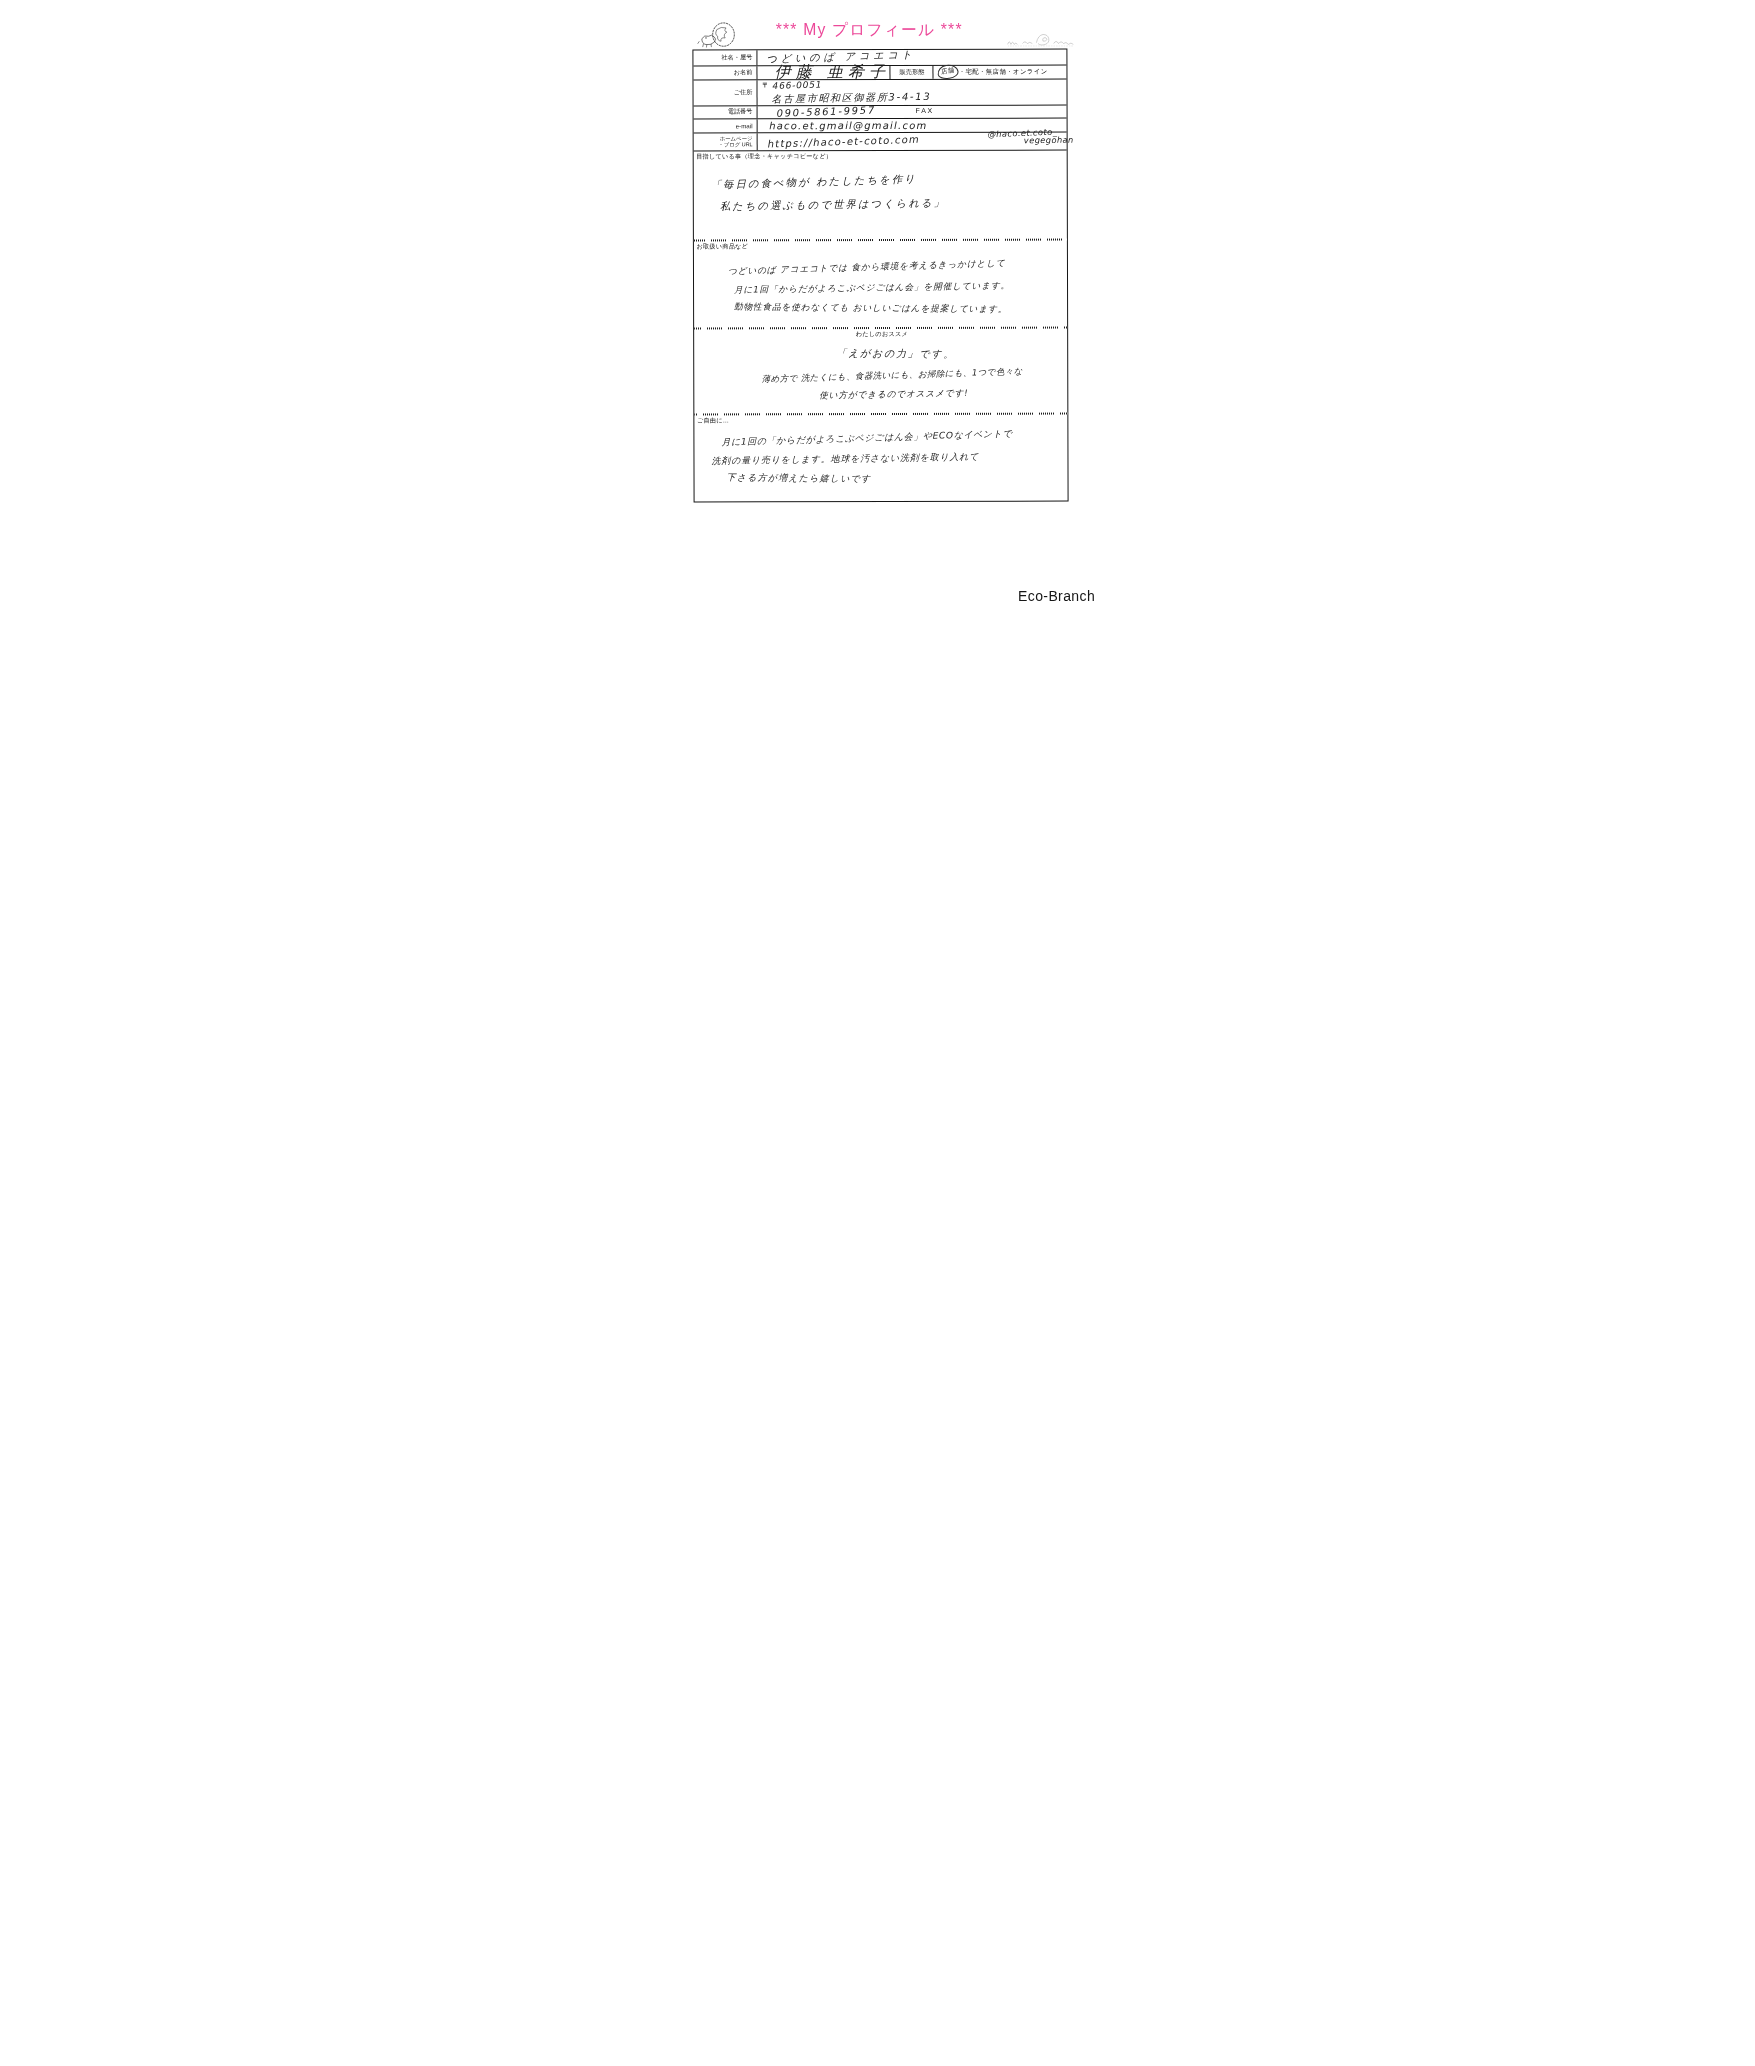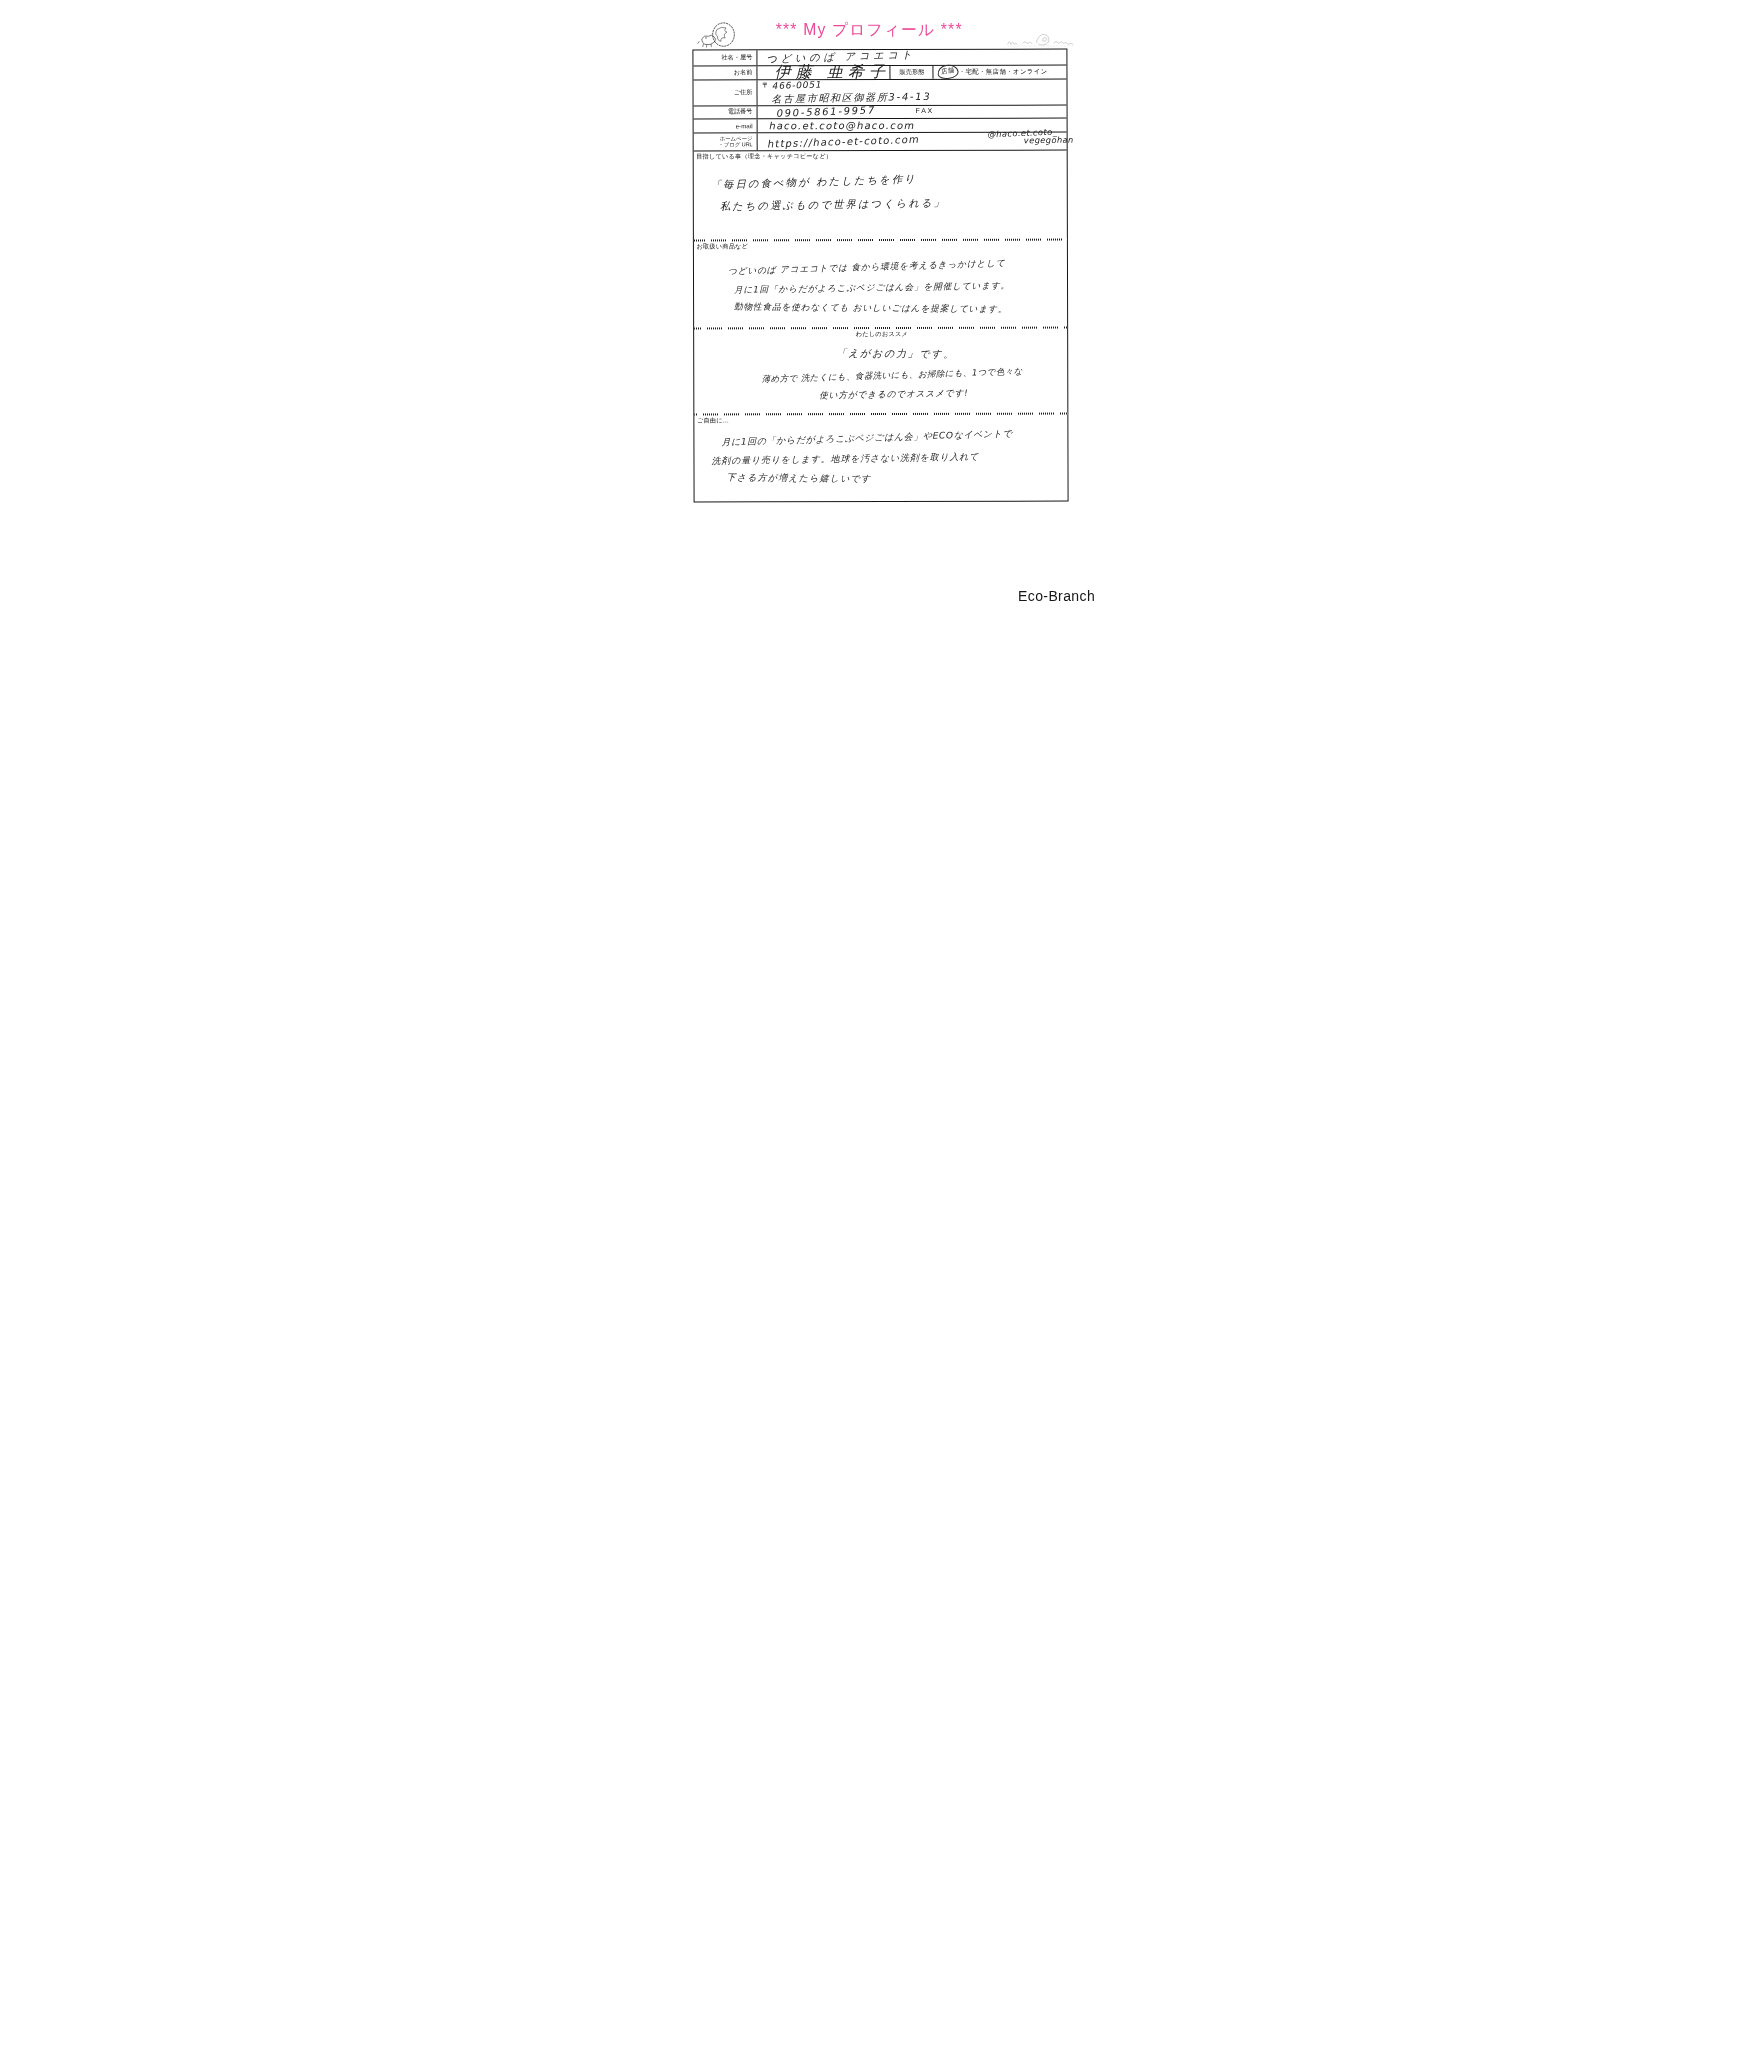--- a/index.html
+++ b/index.html
@@ -162,21 +162,21 @@
       <div class="lbl">電話番号</div>
       <div class="val">
         <span class="hw phone-v tiltup">090-5861-9957</span>
         <span class="fax-lbl">FAX</span>
       </div>
     </div>
 
     <div class="frow r5">
       <div class="lbl">e-mail</div>
       <div class="val">
-        <span class="hw email-v">haco.et.coto@haco.com</span>
+        <span class="hw email-v">haco.et.gmail@gmail.com</span>
       </div>
     </div>
 
     <div class="frow r6">
       <div class="lbl small">
         <span>ホームページ</span><br>
         <span>・ブログ URL</span>
       </div>
       <div class="val">
         <span class="hw url-v tiltup">https://haco-et-coto.com</span>

